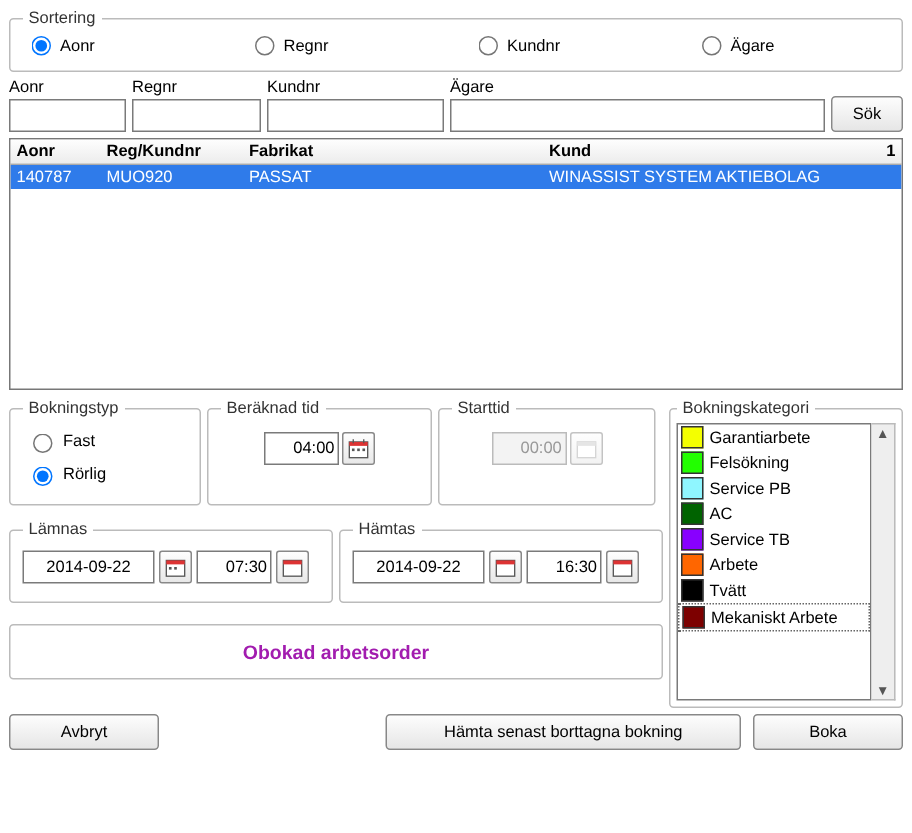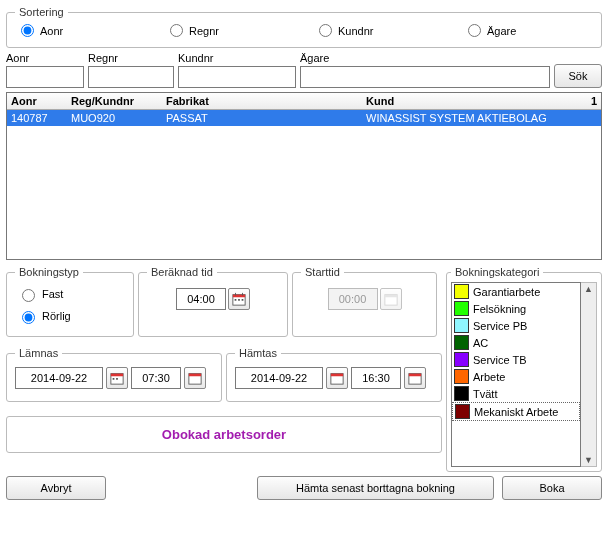--- a/index.html
+++ b/index.html
@@ -110,21 +110,21 @@
   .time-box {
     display: flex;
     align-items: center;
     justify-content: center;
     gap: 2px;
     padding: 6px 0;
   }
   .time-input {
     width: 50px;
     height: 22px;
-    text-align: center;
+    text-align: right;
     border: 1px solid #7a7a7a;
     font-size: 11px;
   }
   .time-input[disabled] { background: #f3f3f3; color: #999; border-color: #bbb; }
   .cal-btn {
     width: 22px;
     height: 22px;
     border: 1px solid #888;
     border-radius: 2px;
     background: linear-gradient(#fefefe,#e8e8e8);

